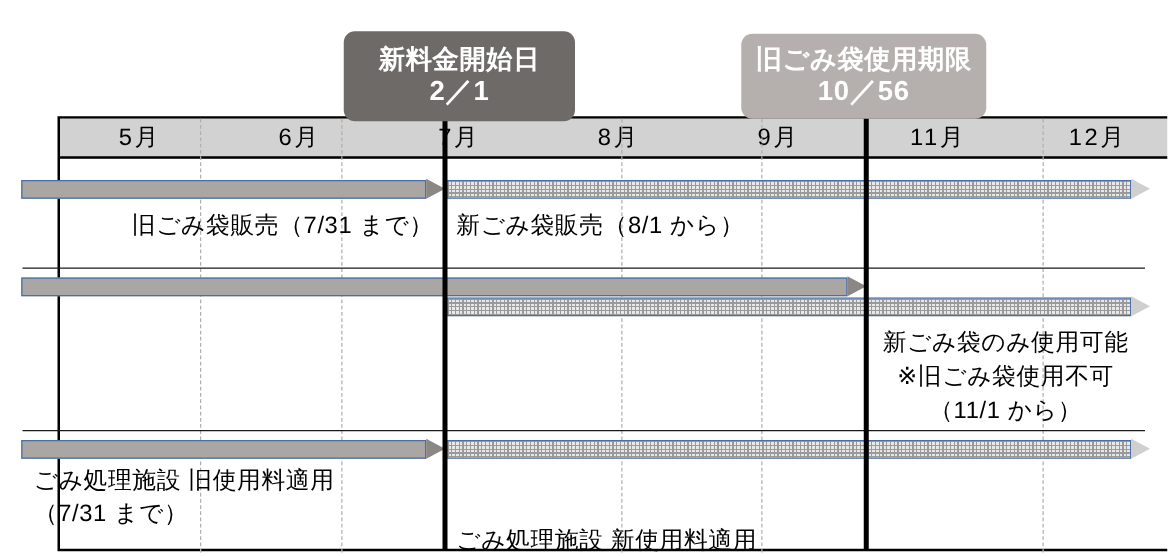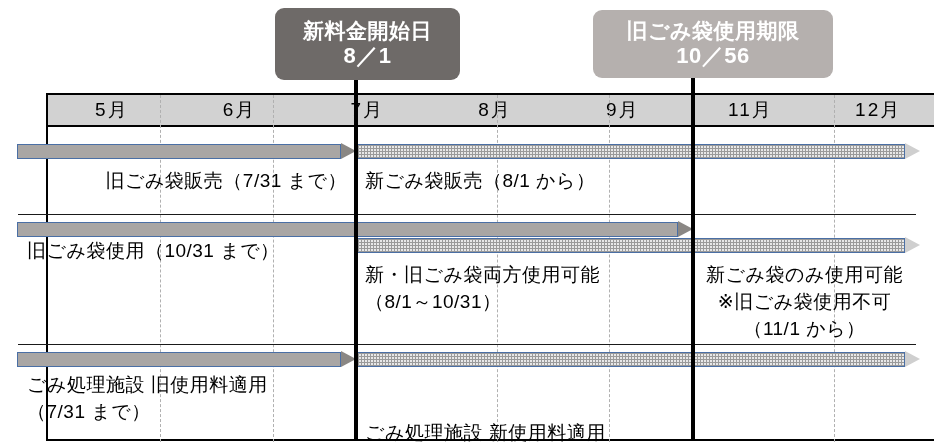--- a/index.html
+++ b/index.html
@@ -25,30 +25,31 @@
     border-radius: 9px;
     color: #ffffff;
     text-align: center;
     display: flex;
     flex-direction: column;
     align-items: center;
     justify-content: center;
     line-height: 1.14;
     letter-spacing: 0.5px;
     z-index: 6;
+    margin-top: 17px;
   }
   .callout .ln1 { font-size: 21px; font-weight: 700; }
   .callout .ln2 { font-size: 22px; font-weight: 700; }
 
   #callout-new-fee {
     left: 275px; top: 8px; width: 185px; height: 72px;
     background: #6e6a68;
   }
   #callout-old-bag {
-    left: 593px; top: 10px; width: 240px; height: 68px;
+    left: 593px; top: 10px; width: 196px; height: 68px;
     background: #b5b0ae;
   }
 
   
   .marker-line {
     position: absolute;
     width: 4px;
     background: #000000;
     z-index: 5;
   }
@@ -173,21 +174,21 @@
   #label-fee-old  { left: 27px;  top: 372px; width: 330px; }
   #label-fee-new  { left: 365px; top: 372px; width: 330px; margin-top: 48px; }
 </style>
 </head>
 <body>
 
 <div id="canvas">
 
   <div class="callout" id="callout-new-fee">
     <span class="ln1">新料金開始日</span>
-    <span class="ln2">8／1</span>
+    <span class="ln2">2／1</span>
   </div>
 
   <div class="callout" id="callout-old-bag">
     <span class="ln1">旧ごみ袋使用期限</span>
     <span class="ln2">10／56</span>
   </div>
 
   <div class="marker-line" id="marker-line-aug1"></div>
   <div class="marker-line" id="marker-line-oct31"></div>
 
@@ -224,23 +225,20 @@
   <div class="label" id="label-sale-new">新ごみ袋販売（8/1 から）</div>
 
   <div class="bar solid" id="bar-use-old">
     <div class="body" style="width:661px"></div>
       <div class="head" style="left:661px"></div>
   </div>
   <div class="bar dotted" id="bar-use-new">
     <div class="body" style="width:548px"></div>
       <div class="head" style="left:548px"></div>
   </div>
-  <div class="label" id="label-use-old">旧ごみ袋使用（10/31 まで）</div>
-  <div class="label" id="label-use-new">新・旧ごみ袋両方使用可能
-（8/1～10/31）</div>
   <div class="label centered" id="label-use-only">新ごみ袋のみ使用可能
 ※旧ごみ袋使用不可
 （11/1 から）</div>
 
   <div class="bar solid" id="bar-fee-old">
     <div class="body" style="width:324px"></div>
       <div class="head" style="left:324px"></div>
   </div>
   <div class="bar dotted" id="bar-fee-new">
     <div class="body" style="width:548px"></div>

